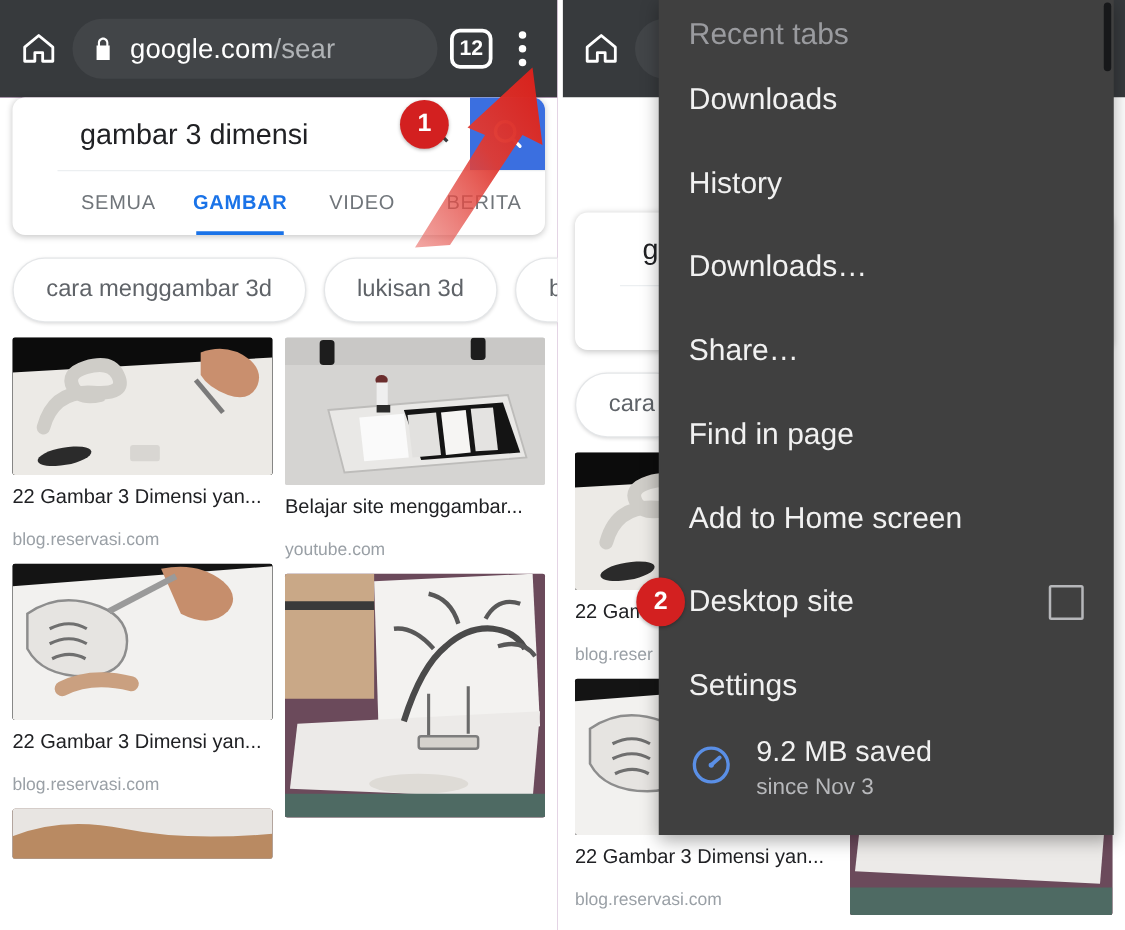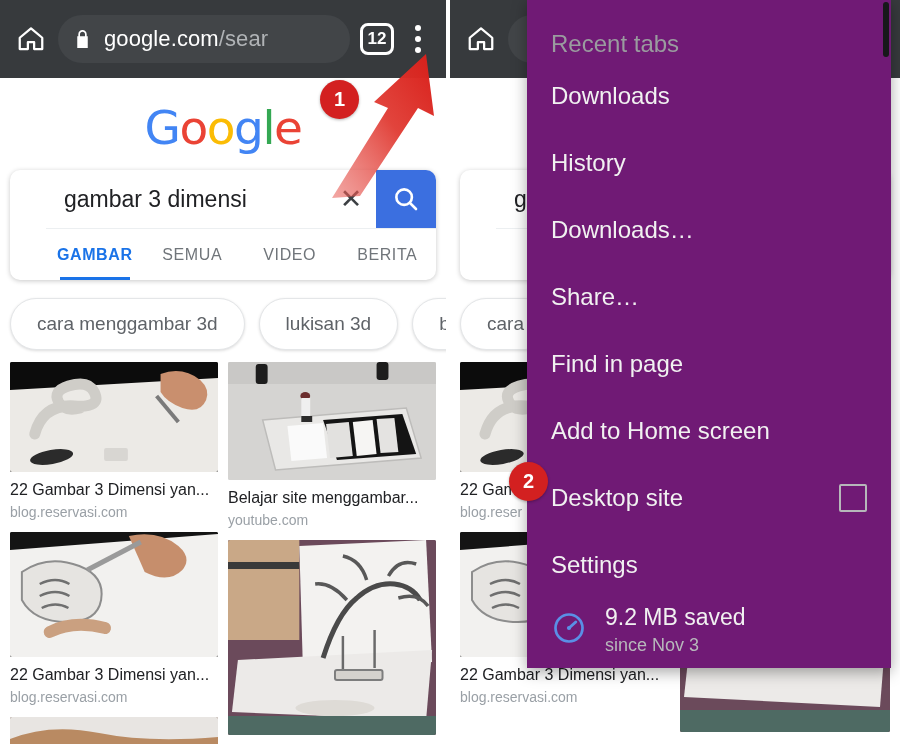--- a/index.html
+++ b/index.html
@@ -74,27 +74,27 @@
     box-shadow: 0 1px 3px rgba(0,0,0,.14);
     display:flex; align-items:center; padding: 0 26px; white-space: nowrap;
     font-size: 19px; color:#5f6368; flex: 0 0 auto;
   }
 
   .grid { display: flex; gap: 10px; padding: 0 10px; }
   .col { flex: 1 1 0; min-width: 0; }
   .tile { margin-bottom: 12px; }
   .thumb { width: 100%; border-radius: 2px; position: relative; overflow: hidden; background:#dadada; }
   .cap-title { font-size: 16px; color: #202124; margin-top: 9px; white-space: nowrap; overflow: hidden; }
-  .cap-site { font-size: 14px; color: #9aa0a6; margin-top: 5px; white-space: nowrap; overflow: hidden; }
+  .cap-site { font-size: 14px; color: #9aa0a6; margin-top: 16px; white-space: nowrap; overflow: hidden; }
 
   
   .popmenu {
     position: absolute; left: 527px; top: 0; width: 364px; height: 668px;
-    background: #701a75; z-index: 20; box-shadow: 0 4px 14px rgba(0,0,0,.35);
-    padding-top: 20px; overflow: hidden;
+    background: #404040; z-index: 20; box-shadow: 0 4px 14px rgba(0,0,0,.35);
+    padding-top: 4px; overflow: hidden;
   }
   .mi { height: 67px; display: flex; align-items: center; padding: 0 24px; color: #f1f1f1; font-size: 24px; }
   .mi.dim { color: #9a9b9f; height: 42px; align-items: flex-end; padding-bottom: 4px;}
   .mi .lbl { flex: 1 1 auto; }
   .checkbox { width: 28px; height: 28px; border: 2px solid #b6b7ba; border-radius: 2px; flex: 0 0 28px; }
   .saver { display: flex; align-items: center; padding: 6px 24px 0 24px; gap: 18px; }
   .saver .txt .big { font-size: 23px; color: #f1f1f1; }
   .saver .txt .small { font-size: 18px; color: #b7b8bb; margin-top: 4px; }
   .scrollbar { position: absolute; right: 2px; top: 2px; width: 6px; height: 55px; background: #17181a; border-radius: 3px; }
 
@@ -133,38 +133,35 @@
         <span>12</span>
       </div>
       <div class="menu-dots">
         <i></i>
           <i></i>
           <i></i>
       </div>
     </div>
 
     <div class="content">
-      <div class="glogo">
-        <span>G</span><span>o</span><span>o</span><span>g</span><span>l</span><span>e</span>
-      </div>
 
       <div class="searchcard">
         <div class="searchrow">
           <div class="q">gambar 3 dimensi</div>
           <div class="clear-x">✕</div>
           <div class="gobtn">
             <svg width="30" height="30" viewBox="0 0 24 24" fill="none" stroke="#fff" stroke-width="2.1" stroke-linecap="round">
               <circle cx="10.5" cy="10.5" r="6.2"></circle>
                 <line x1="15.2" y1="15.2" x2="20" y2="20"></line>
             </svg>
           </div>
         </div>
         <div class="tabsrow">
+          <div class="gtab">SEMUA</div>
           <div class="gtab active">GAMBAR</div>
-          <div class="gtab">SEMUA</div>
           <div class="gtab">VIDEO</div>
           <div class="gtab">BERITA</div>
         </div>
       </div>
 
       <div class="chips">
         <div class="chip">cara menggambar 3d</div>
         <div class="chip">lukisan 3d</div>
         <div class="chip">bel</div>
       </div>

